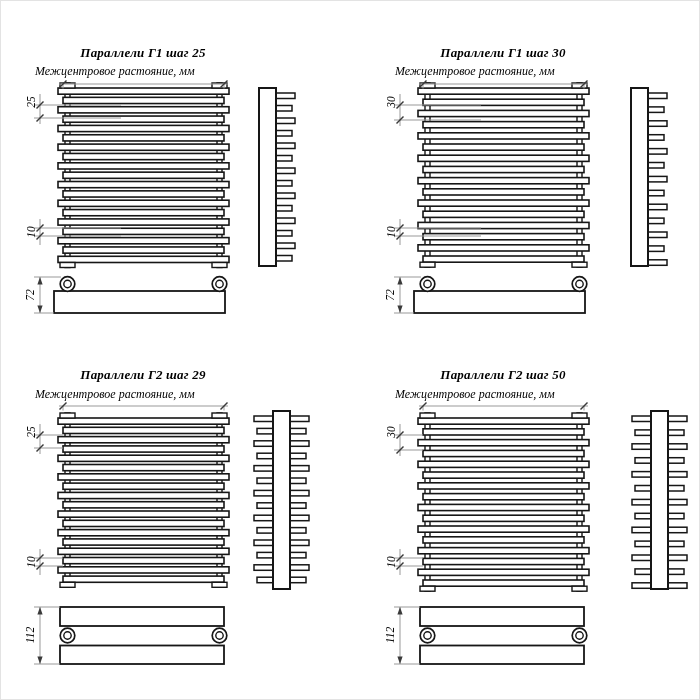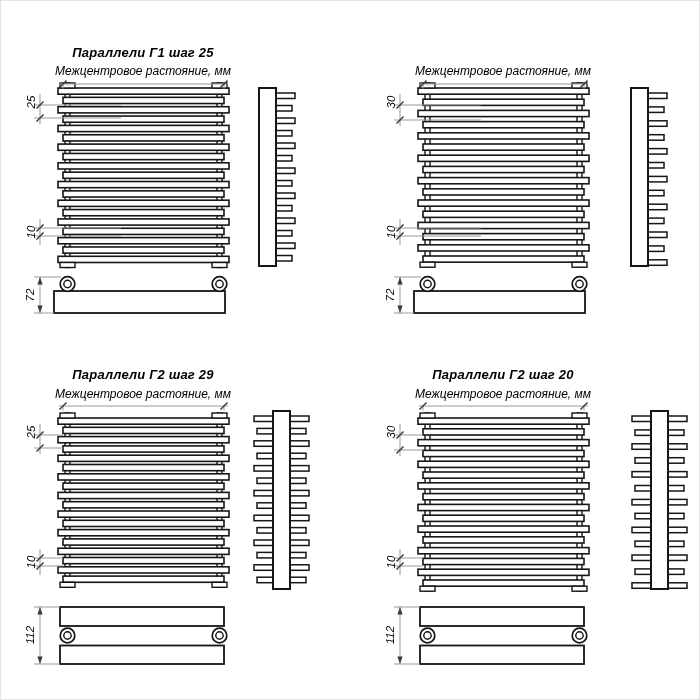--- a/index.html
+++ b/index.html
@@ -1,18 +1,18 @@
 <!DOCTYPE html>
 <html><head>
 <meta charset="utf-8">
 <style>
   html,body{margin:0;padding:0;background:#fff;}
-  .canvas{position:relative;width:700px;height:700px;background:#ffffff;border:1px solid #e3e3e3;box-sizing:border-box;overflow:hidden;font-family:Liberation Sans, sans-serif;}
+  .canvas{position:relative;width:700px;height:700px;background:#ffffff;border:1px solid #e3e3e3;box-sizing:border-box;overflow:hidden;font-family:Liberation Serif, serif;}
   .ttl{position:absolute;width:216px;text-align:center;font-style:italic;font-weight:bold;font-size:13px;color:#000;letter-spacing:.2px;white-space:nowrap;}
-  .sub{position:absolute;width:216px;text-align:center;font-style:italic;font-size:12px;color:#000;white-space:nowrap;}
+  .sub{position:absolute;width:216px;text-align:left;font-style:italic;font-size:12px;color:#000;white-space:nowrap;}
   .vlabel{position:absolute;width:36px;height:14px;display:flex;align-items:center;justify-content:center;transform:rotate(-90deg);font-style:italic;font-size:11.5px;color:#000;white-space:nowrap;}
   svg{position:absolute;left:0;top:0;}
 </style>
 </head>
 <body>
 
 <div class="canvas">
   <svg id="drawing" width="700" height="700" viewBox="0 0 700 700">
       <g>
         <rect x="64" y="82" width="5" height="184.5" fill="#fff" stroke="#161616" stroke-width="1.4"></rect>
@@ -303,29 +303,30 @@
         <line x1="395.5" y1="568.5" x2="402.5" y2="561.5" stroke="#3a3a3a" stroke-width="1.4"></line>
       </g>
     </svg>
 
   <div class="ttl" style="left:34px;top:44px;">Параллели Г1 шаг 25</div>
   <div class="sub" style="left:34px;top:63px;">Межцентровое растояние, мм</div>
   <div class="vlabel" style="left:12px;top:94px;">25</div>
   <div class="vlabel" style="left:12px;top:224px;">10</div>
   <div class="vlabel" style="left:11px;top:287px;">72</div>
 
+  <div class="ttl" style="left:394px;top:44px;">Параллели Г1 шаг 30</div>
   <div class="sub" style="left:394px;top:63px;">Межцентровое растояние, мм</div>
   <div class="vlabel" style="left:372px;top:94px;">30</div>
   <div class="vlabel" style="left:372px;top:224px;">10</div>
   <div class="vlabel" style="left:371px;top:287px;">72</div>
 
   <div class="ttl" style="left:34px;top:366px;">Параллели Г2 шаг 29</div>
   <div class="sub" style="left:34px;top:386px;">Межцентровое растояние, мм</div>
   <div class="vlabel" style="left:12px;top:424px;">25</div>
   <div class="vlabel" style="left:12px;top:554px;">10</div>
   <div class="vlabel" style="left:11px;top:627px;">112</div>
 
-  <div class="ttl" style="left:394px;top:366px;">Параллели Г2 шаг 20</div>
+  <div class="ttl" style="left:394px;top:366px;">Параллели Г2 шаг 50</div>
   <div class="sub" style="left:394px;top:386px;">Межцентровое растояние, мм</div>
   <div class="vlabel" style="left:372px;top:424px;">30</div>
   <div class="vlabel" style="left:372px;top:554px;">10</div>
   <div class="vlabel" style="left:371px;top:627px;">112</div>
 </div>
 
 </body></html>

